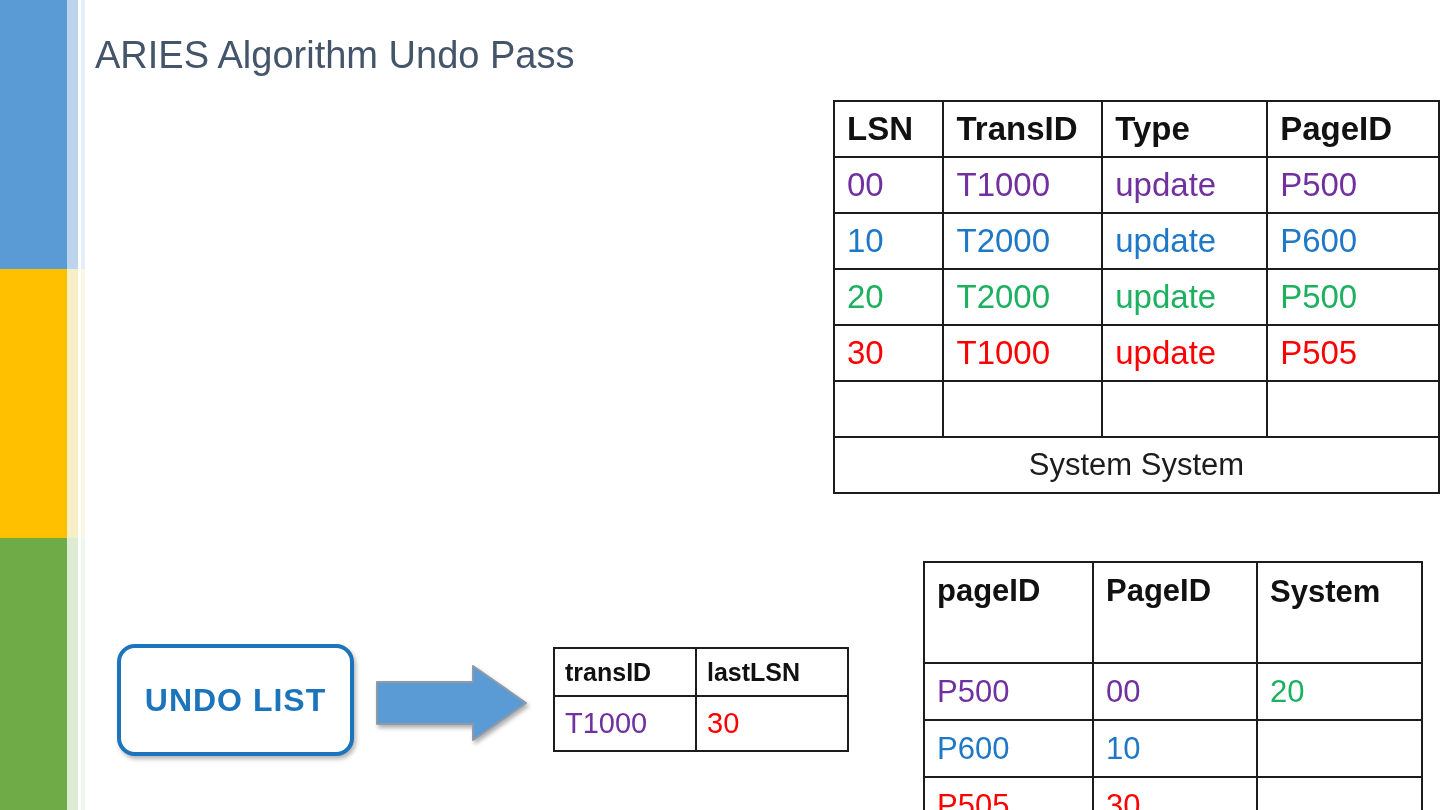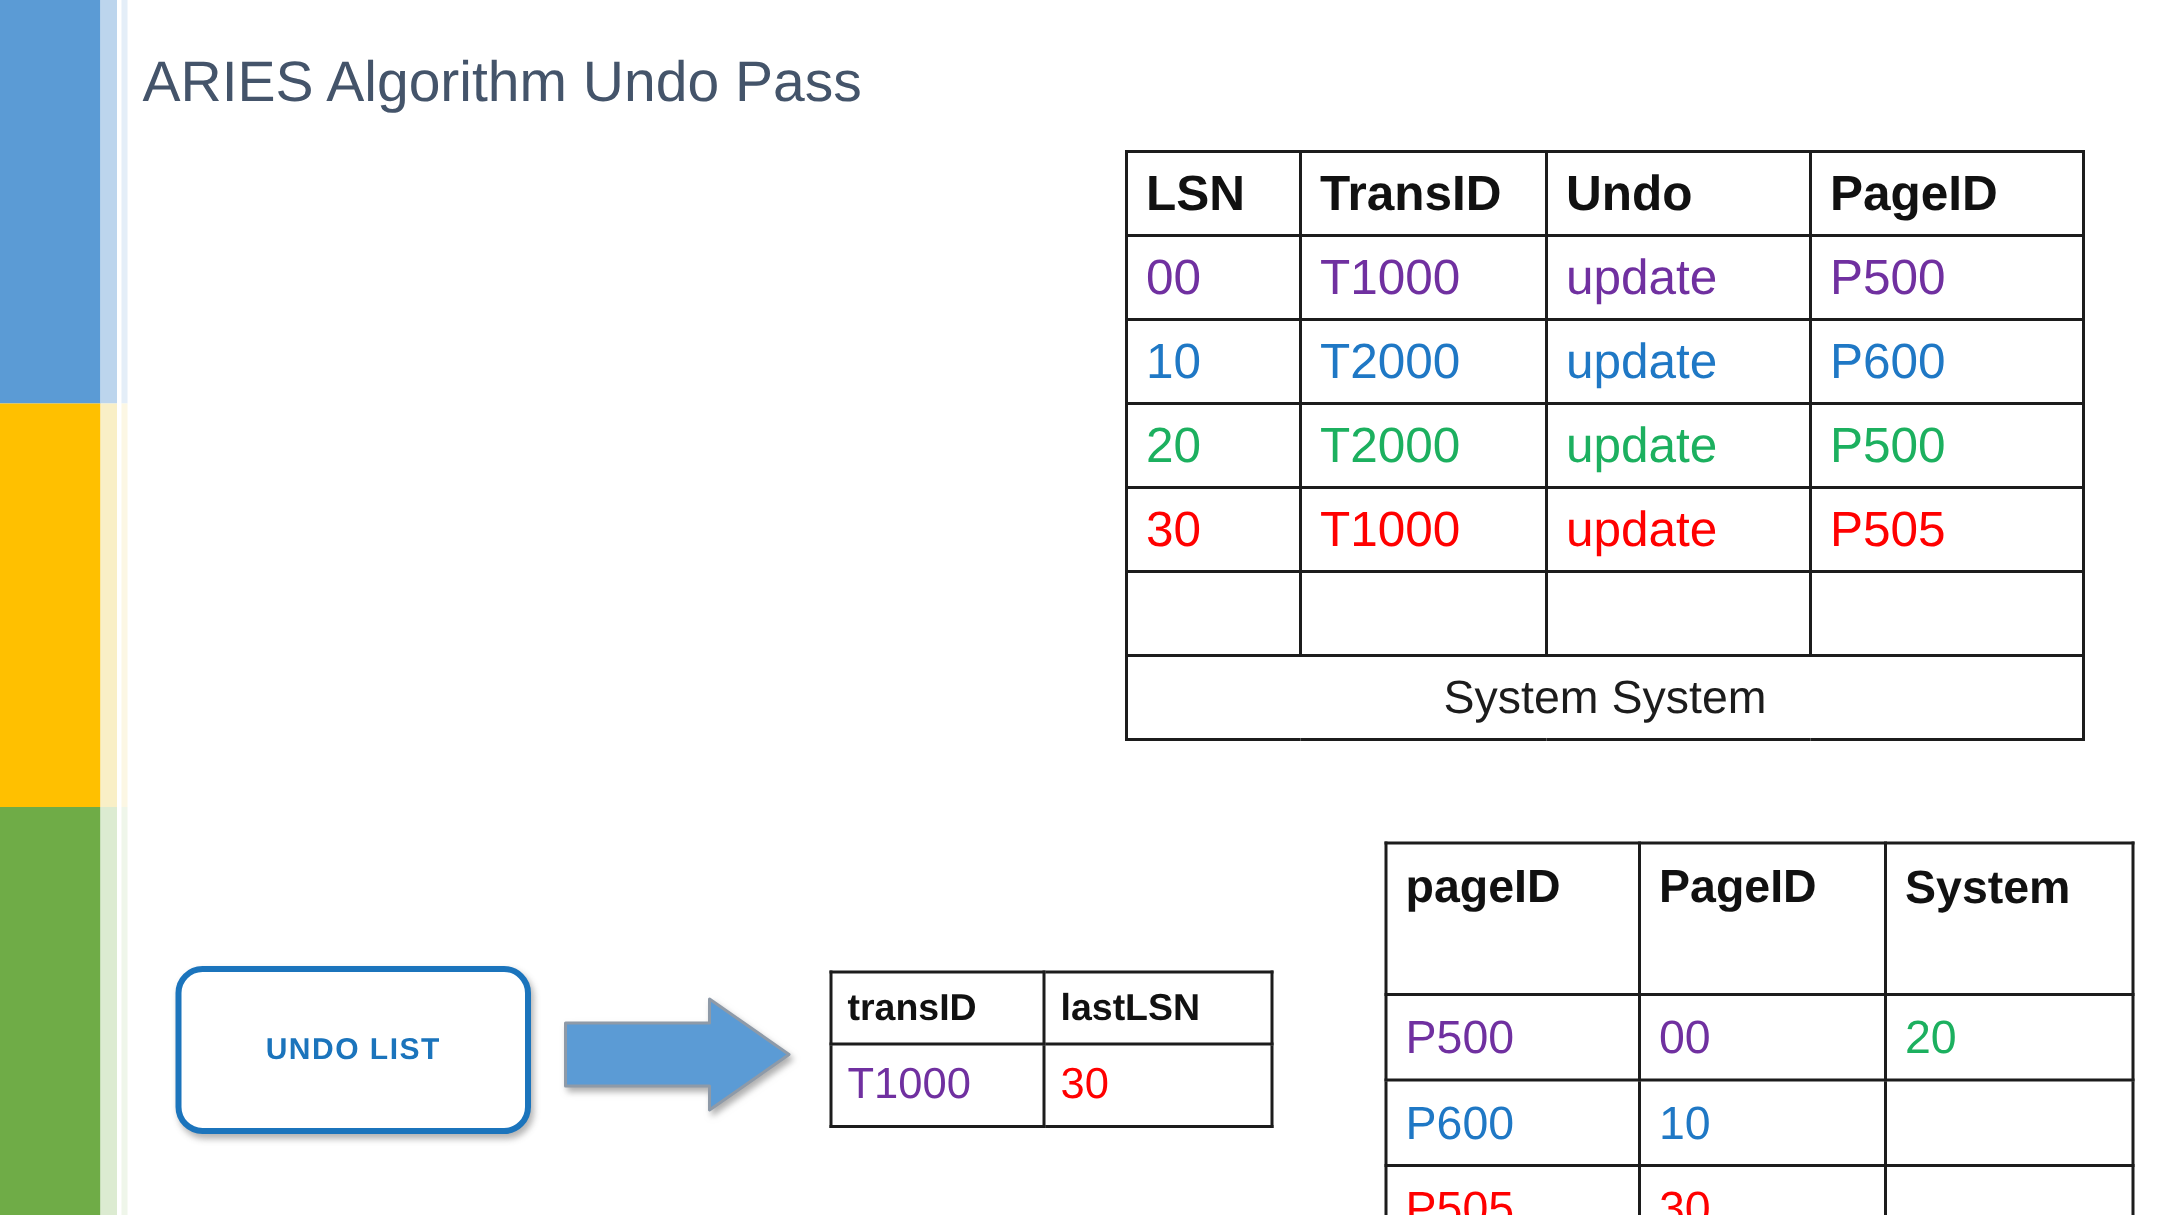--- a/index.html
+++ b/index.html
@@ -25,21 +25,21 @@
   .title {
     position:absolute; left:95px; top:34px; margin:0;
     font-size:38px; font-weight:400; color:#44546A; letter-spacing:0px;
     white-space:nowrap;
   }
 
   table.tbl { position:absolute; border-collapse:collapse; table-layout:fixed; }
   .tbl th, .tbl td { border:2px solid #1c1c1c; overflow:hidden; }
 
   
-  .log { left:750px; top:100px; }
+  .log { left:833px; top:100px; }
   .log tr { height:56px; }
   .log th {
     font-size:33px; font-weight:700; color:#111; text-align:left;
     padding:0 0 0 12px; vertical-align:middle;
   }
   .log td {
     font-size:33px; font-weight:400; padding:0 0 0 12px; vertical-align:middle;
   }
   .log .footer-cell {
     text-align:center; padding:0; font-size:31px; color:#1c1c1c;
@@ -66,21 +66,21 @@
   }
   .small td { font-size:29px; font-weight:400; padding:0 0 0 10px; vertical-align:middle; }
 
   .undo-box {
     position:absolute; left:117px; top:644px; width:229px; height:104px;
     background:#ffffff; border:4px solid #1B74BC; border-radius:18px;
     box-shadow:2px 3px 4px rgba(90,90,90,0.45);
     display:flex; align-items:center; justify-content:center;
   }
   .undo-box span {
-    font-size:20px; font-weight:700; color:#1B74BC; letter-spacing:1px;
+    font-size:32px; font-weight:700; color:#1B74BC; letter-spacing:1px;
     white-space:nowrap;
   }
 
   .arrow-svg {
     position:absolute; left:376px; top:664px;
     filter:drop-shadow(2px 3px 2px rgba(110,110,110,0.55));
   }
 </style>
 </head>
 <body>
@@ -103,21 +103,21 @@
     <colgroup>
         <col style="width:116px">
         <col style="width:164px">
         <col style="width:176px">
         <col style="width:182px">
       </colgroup>
     <tbody>
         <tr>
       <th>LSN</th>
       <th>TransID</th>
-      <th>Undo</th>
+      <th>Type</th>
       <th>PageID</th>
     </tr>
     <tr style="color: rgb(112, 48, 160);">
       <td>00</td>
       <td>T1000</td>
       <td>update</td>
       <td>P500</td>
     </tr>
     <tr style="color: rgb(31, 120, 197);">
       <td>10</td>

